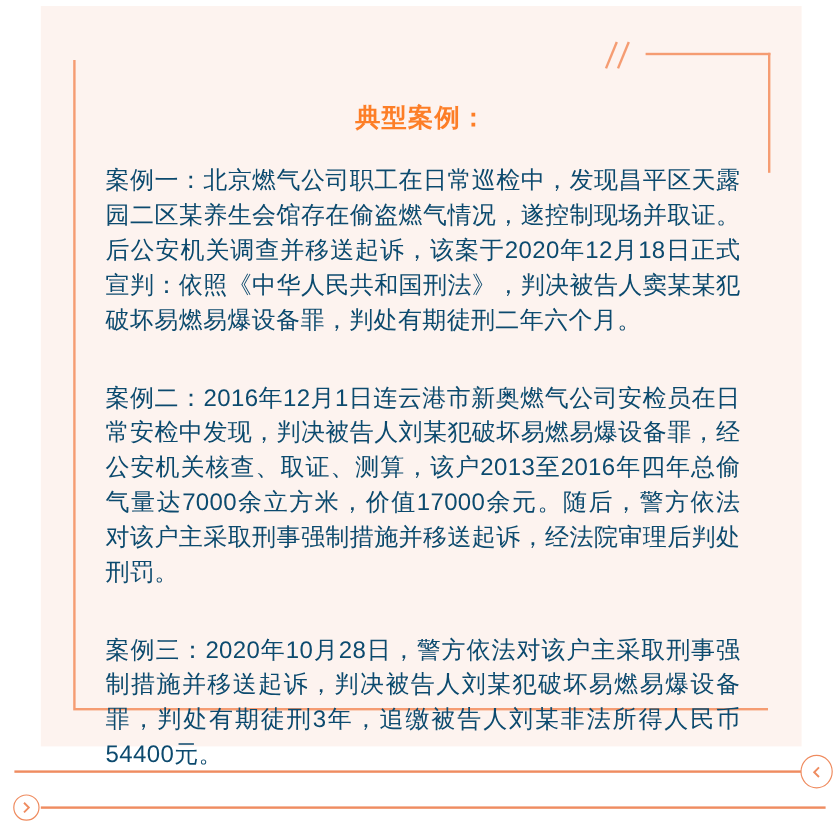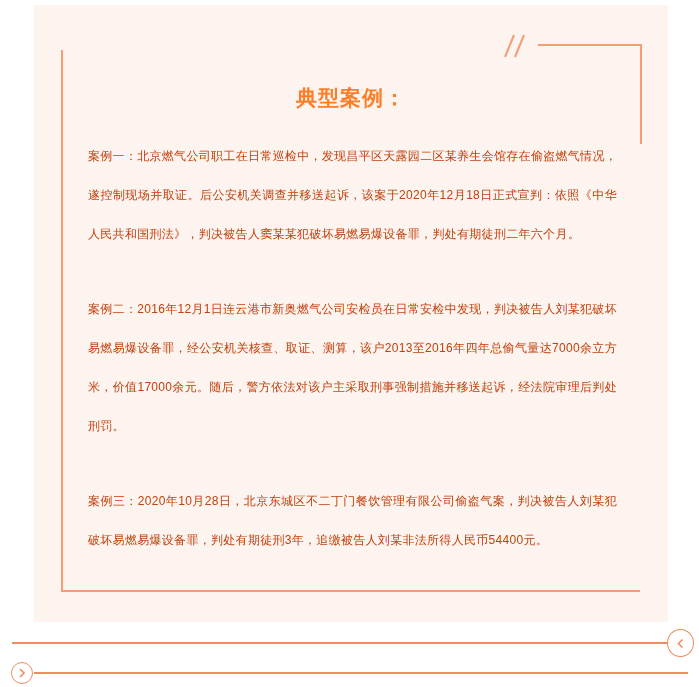--- a/index.html
+++ b/index.html
@@ -33,23 +33,23 @@
     letter-spacing: 1px;
     color: #fd7e27;
   }
   
   .cases {
     position: absolute;
     top: 132px; left: 54px; right: 51px;
   }
   .cases p {
     margin: 0 0 36px 0;
-    font-size: 12px;
-    line-height: 39px;
-    color: #c2410c;
+    font-size: 20px;
+    line-height: 29px;
+    color: #0c4a6e;
     text-align: justify;
     letter-spacing: 0.3px;
   }
   
   .nav-line { position: absolute; background: #ef8c60; height: 2px; }
   .nav-line-top    { left: 12px; top: 642px; width: 656px; }
   .nav-line-bottom { left: 34px; top: 672px; width: 654px; }
   .nav-circle {
     position: absolute;
     border: 1.5px solid #ef8c60;
@@ -74,21 +74,21 @@
   <svg class="slashes" width="34" height="28" viewBox="0 0 34 28">
     <line x1="5" y1="25" x2="14" y2="3" stroke="#f59c72" stroke-width="2"></line>
     <line x1="15" y1="25" x2="24" y2="3" stroke="#f59c72" stroke-width="2"></line>
   </svg>
 
   <div class="heading">典型案例：</div>
 
   <div class="cases">
     <p>案例一：北京燃气公司职工在日常巡检中，发现昌平区天露园二区某养生会馆存在偷盗燃气情况，遂控制现场并取证。后公安机关调查并移送起诉，该案于2020年12月18日正式宣判：依照《中华人民共和国刑法》，判决被告人窦某某犯破坏易燃易爆设备罪，判处有期徒刑二年六个月。</p>
     <p>案例二：2016年12月1日连云港市新奥燃气公司安检员在日常安检中发现，判决被告人刘某犯破坏易燃易爆设备罪，经公安机关核查、取证、测算，该户2013至2016年四年总偷气量达7000余立方米，价值17000余元。随后，警方依法对该户主采取刑事强制措施并移送起诉，经法院审理后判处刑罚。</p>
-    <p>案例三：2020年10月28日，北京东城区不二丁门餐饮管理有限公司偷盗气案，判决被告人刘某犯破坏易燃易爆设备罪，判处有期徒刑3年，追缴被告人刘某非法所得人民币54400元。</p>
+    <p>案例三：2020年10月28日，警方依法对该户主采取刑事强制措施并移送起诉，判决被告人刘某犯破坏易燃易爆设备罪，判处有期徒刑3年，追缴被告人刘某非法所得人民币54400元。</p>
   </div>
 
 </div>
 
 <div class="nav-line nav-line-top"></div>
 <div class="nav-circle nav-prev">
   <svg width="11" height="13" viewBox="0 0 11 13">
     <polyline points="7.5,2.5 3.5,6.5 7.5,10.5" fill="none" stroke="#ef8c60" stroke-width="1.6"></polyline>
   </svg>
 </div>

